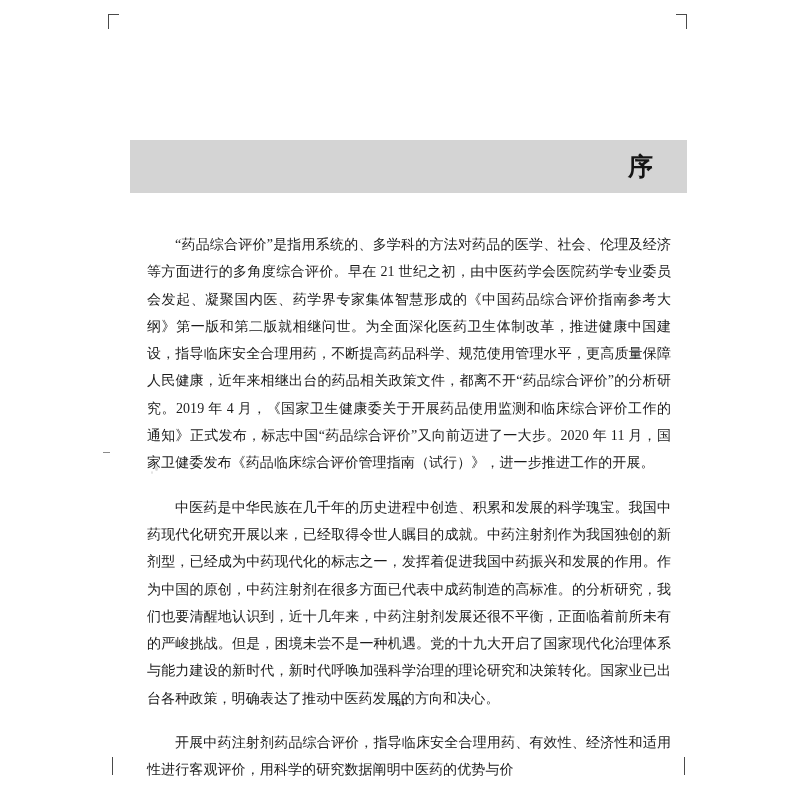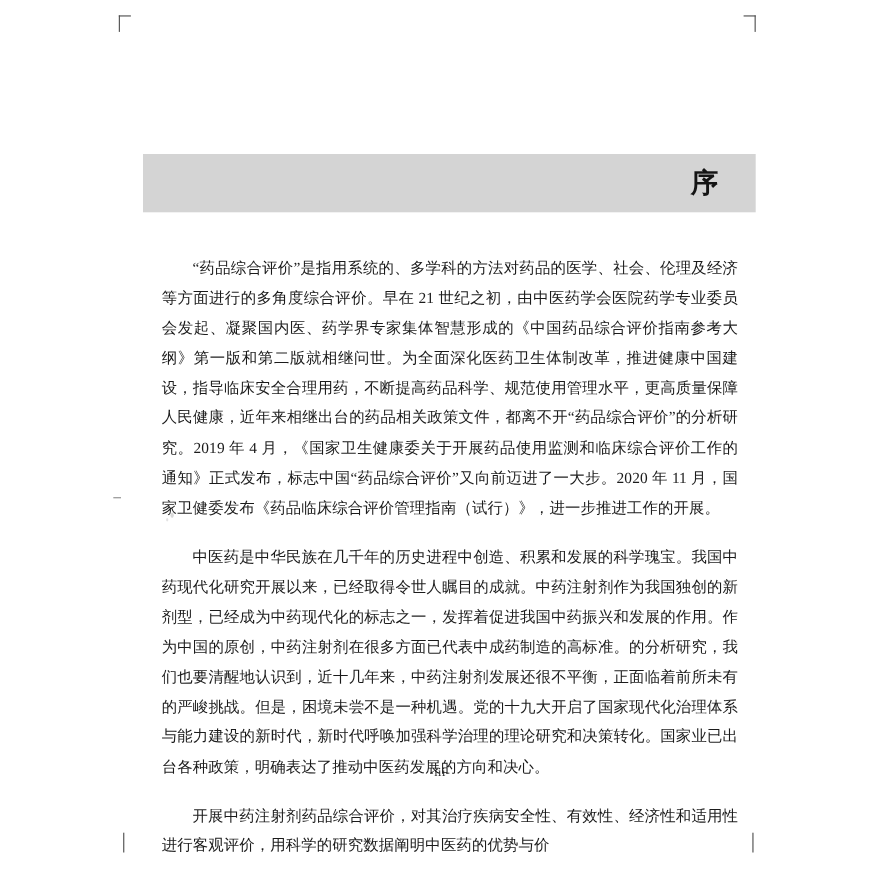--- a/index.html
+++ b/index.html
@@ -137,21 +137,21 @@
   <div class="crop crop-br"></div>
   <div class="side-tick"></div>
 
   <div class="title-band">
     <div class="title-text">序</div>
   </div>
 
   <div class="body-block">
     <p>“药品综合评价”是指用系统的、多学科的方法对药品的医学、社会、伦理及经济等方面进行的多角度综合评价。早在 21 世纪之初，由中医药学会医院药学专业委员会发起、凝聚国内医、药学界专家集体智慧形成的《中国药品综合评价指南参考大纲》第一版和第二版就相继问世。为全面深化医药卫生体制改革，推进健康中国建设，指导临床安全合理用药，不断提高药品科学、规范使用管理水平，更高质量保障人民健康，近年来相继出台的药品相关政策文件，都离不开“药品综合评价”的分析研究。2019 年 4 月，《国家卫生健康委关于开展药品使用监测和临床综合评价工作的通知》正式发布，标志中国“药品综合评价”又向前迈进了一大步。2020 年 11 月，国家卫健委发布《药品临床综合评价管理指南（试行）》，进一步推进工作的开展。</p>
     <p>中医药是中华民族在几千年的历史进程中创造、积累和发展的科学瑰宝。我国中药现代化研究开展以来，已经取得令世人瞩目的成就。中药注射剂作为我国独创的新剂型，已经成为中药现代化的标志之一，发挥着促进我国中药振兴和发展的作用。作为中国的原创，中药注射剂在很多方面已代表中成药制造的高标准。的分析研究，我们也要清醒地认识到，近十几年来，中药注射剂发展还很不平衡，正面临着前所未有的严峻挑战。但是，困境未尝不是一种机遇。党的十九大开启了国家现代化治理体系与能力建设的新时代，新时代呼唤加强科学治理的理论研究和决策转化。国家业已出台各种政策，明确表达了推动中医药发展的方向和决心。</p>
-    <p>开展中药注射剂药品综合评价，对其治疗疾病安全性、有效性、经济性和适用性进行客观评价，用科学的研究数据阐明中医药的优势与价</p>
+    <p>开展中药注射剂药品综合评价，指导临床安全合理用药、有效性、经济性和适用性进行客观评价，用科学的研究数据阐明中医药的优势与价</p>
   </div>
 
   <div class="speck speck-a"></div>
   <div class="speck speck-b"></div>
 
   <div class="folio">-iii-</div>
 
 </div>
 
 </body></html>

